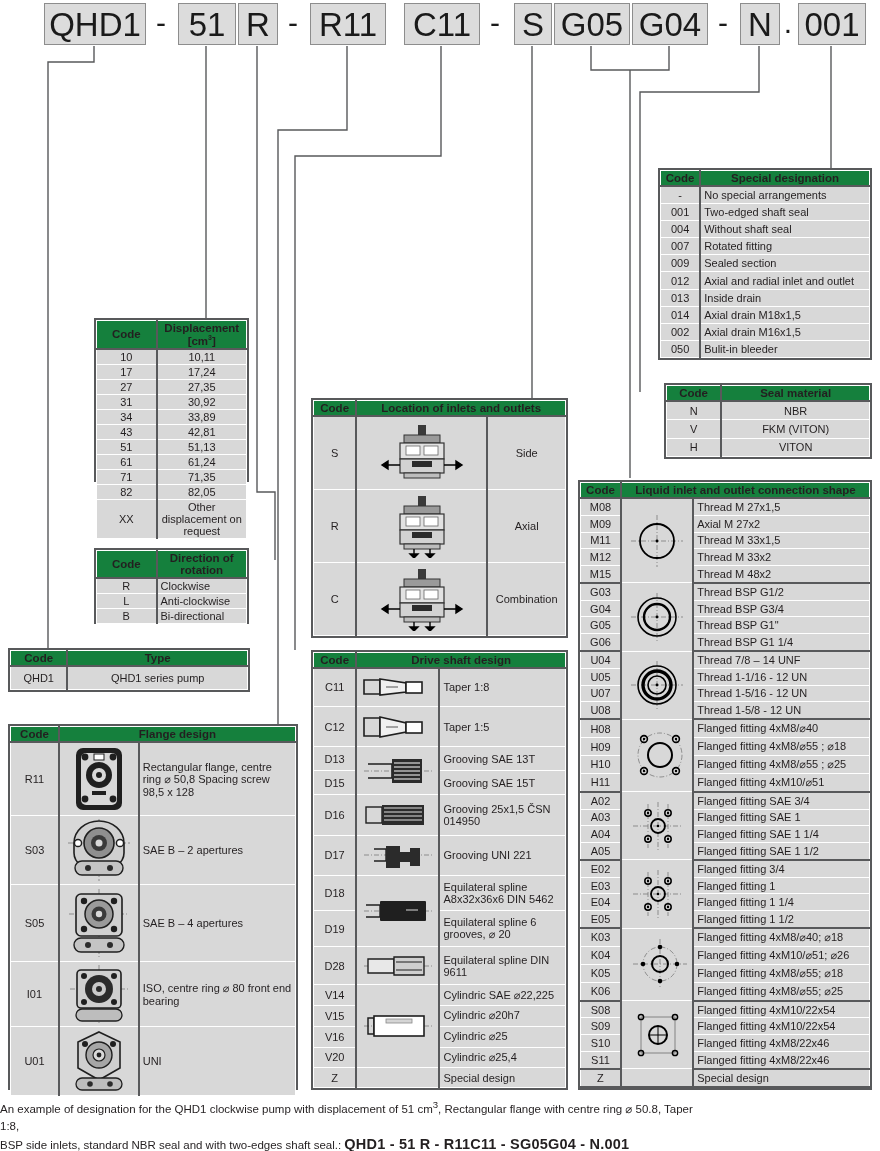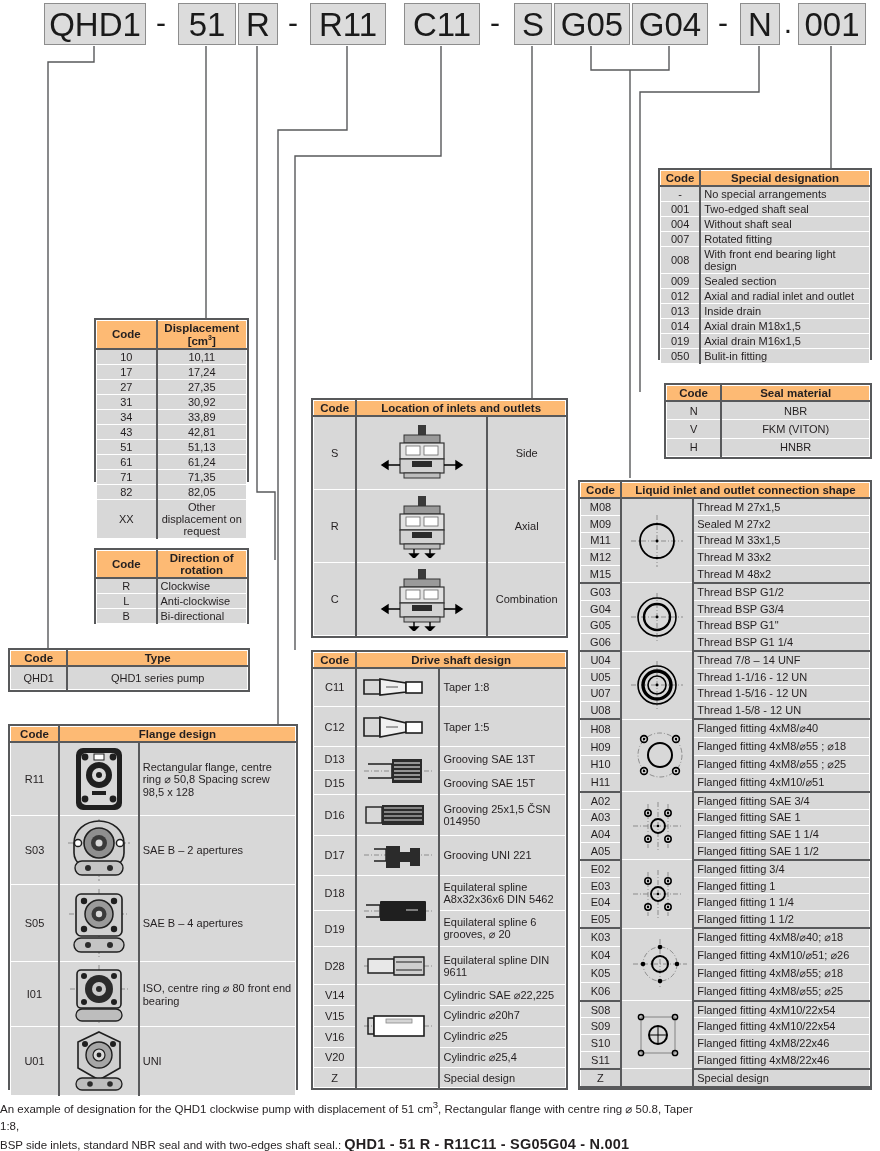--- a/index.html
+++ b/index.html
@@ -24,21 +24,21 @@
   .tbl table{border-collapse:collapse;width:100%;height:100%;
              table-layout:fixed;}
   .tbl td,.tbl th{border:1px solid #ffffff;background:#d8d8d8;
        font-size:11px;padding:1px 3px;color:#231f20;font-weight:normal;
        box-sizing:border-box;}
   .tbl th{font-weight:bold;font-size:11.5px;text-align:center;
           border-bottom:2px solid #58595b;}
   .c{text-align:center;}
   .l{text-align:left;}
   .code{font-weight:bold;text-align:center;font-size:11.5px;}
-  .hdrrow th{background:#fdba74;}
+  .hdrrow th{background:#15803d;}
   .vsep{border-right:2px solid #58595b !important;}
   .sub{font-size:7px;vertical-align:super;}
 
   
   .pic{background:#fff;padding:0;text-align:center;vertical-align:middle;}
   .pic svg{display:block;margin:0 auto;}
 
   
   #footer{position:absolute;left:0;top:1098px;width:700px;
           text-align:left;font-size:11.5px;line-height:1.45;
@@ -566,46 +566,42 @@
         </tr>
         <tr>
           <td class="code vsep">004</td>
           <td class="l">Without shaft seal</td>
         </tr>
         <tr>
           <td class="code vsep">007</td>
           <td class="l">Rotated fitting</td>
         </tr>
         <tr>
-          <td class="code vsep">008</td>
-          <td class="l">With front end bearing light design</td>
-        </tr>
-        <tr>
           <td class="code vsep">009</td>
           <td class="l">Sealed section</td>
         </tr>
         <tr>
           <td class="code vsep">012</td>
           <td class="l">Axial and radial inlet and outlet</td>
         </tr>
         <tr>
           <td class="code vsep">013</td>
           <td class="l">Inside drain</td>
         </tr>
         <tr>
           <td class="code vsep">014</td>
           <td class="l">Axial drain M18x1,5</td>
         </tr>
         <tr>
-          <td class="code vsep">019</td>
+          <td class="code vsep">002</td>
           <td class="l">Axial drain M16x1,5</td>
         </tr>
         <tr>
           <td class="code vsep">050</td>
-          <td class="l">Bulit-in fitting</td>
+          <td class="l">Bulit-in bleeder</td>
         </tr>
       </tbody>
   </table>
 </div>
 
 <div class="tbl" id="t-seal" style="left:664px;top:383px;width:208px;height:76px;">
   <table>
     <colgroup>
         <col style="width:27%">
         <col style="width:73%">
@@ -620,21 +616,21 @@
         <tr>
           <td class="code vsep">N</td>
           <td class="c">NBR</td>
         </tr>
         <tr>
           <td class="code vsep">V</td>
           <td class="c">FKM (VITON)</td>
         </tr>
         <tr>
           <td class="code vsep">H</td>
-          <td class="c">HNBR</td>
+          <td class="c">VITON</td>
         </tr>
       </tbody>
   </table>
 </div>
 
 <div class="tbl" id="t-connection" style="left:578px;top:480px;width:294px;height:610px;">
   <table>
     <colgroup>
         <col style="width:14%">
         <col style="width:25%">
@@ -654,21 +650,21 @@
               <line x1="6" y1="31" x2="58" y2="31" stroke="#6f6f6f" stroke-width="0.7" stroke-dasharray="5,2,1,2"></line>
               <line x1="32" y1="5" x2="32" y2="57" stroke="#6f6f6f" stroke-width="0.7" stroke-dasharray="5,2,1,2"></line>
               <circle cx="32" cy="31" r="17" fill="none" stroke="#000" stroke-width="1.8"></circle>
               <circle cx="32" cy="31" r="1.4" fill="#000"></circle>
             </svg>
           </td>
           <td class="l">Thread M 27x1,5</td>
         </tr>
         <tr>
           <td class="code vsep">M09</td>
-          <td class="l">Sealed M 27x2</td>
+          <td class="l">Axial M 27x2</td>
         </tr>
         <tr>
           <td class="code vsep">M11</td>
           <td class="l">Thread M 33x1,5</td>
         </tr>
         <tr>
           <td class="code vsep">M12</td>
           <td class="l">Thread M 33x2</td>
         </tr>
         <tr>

